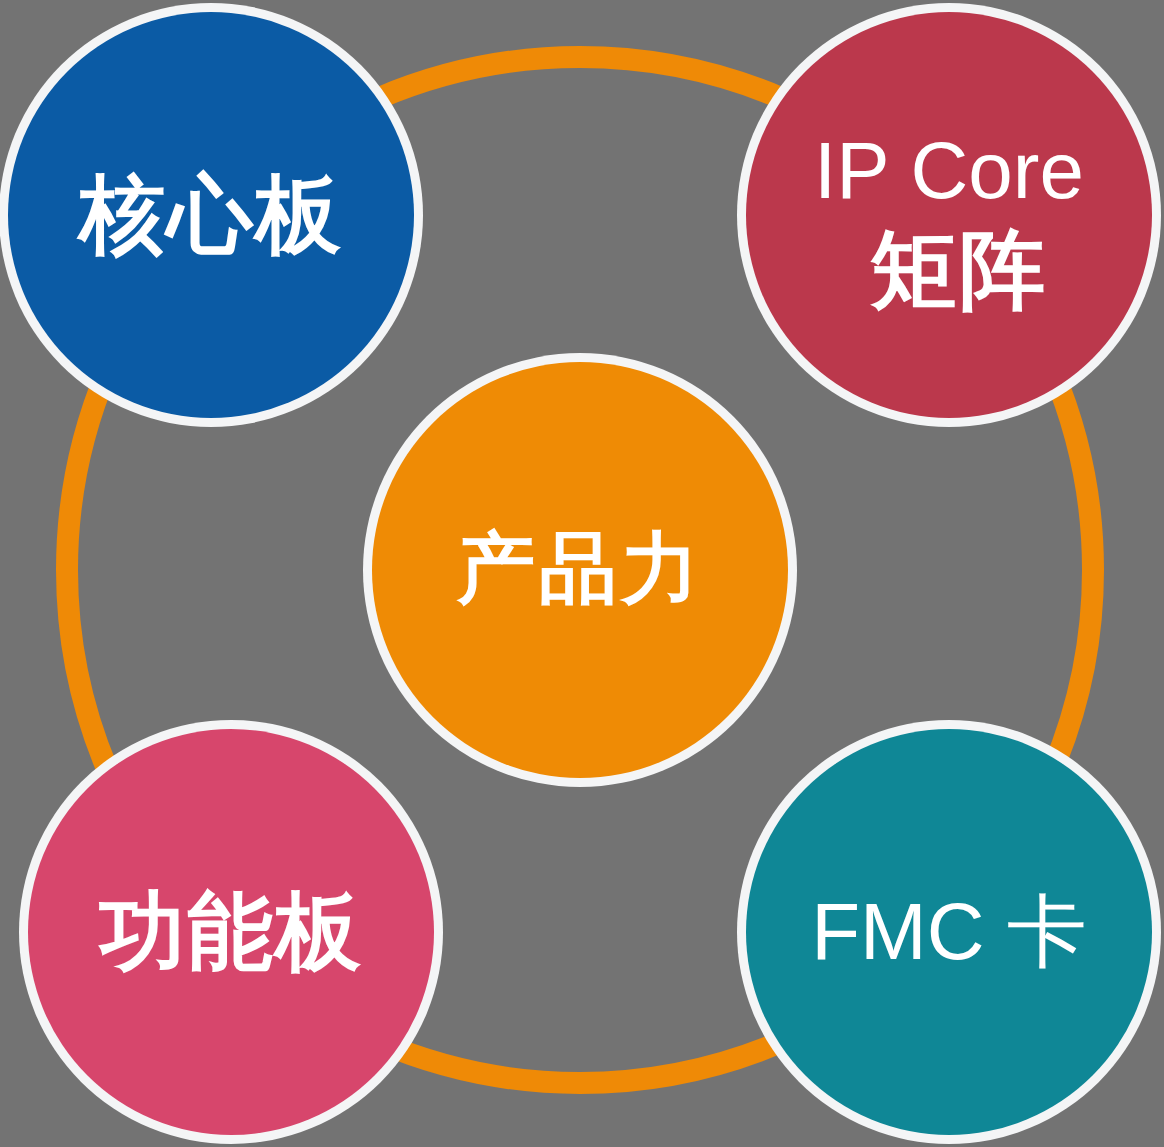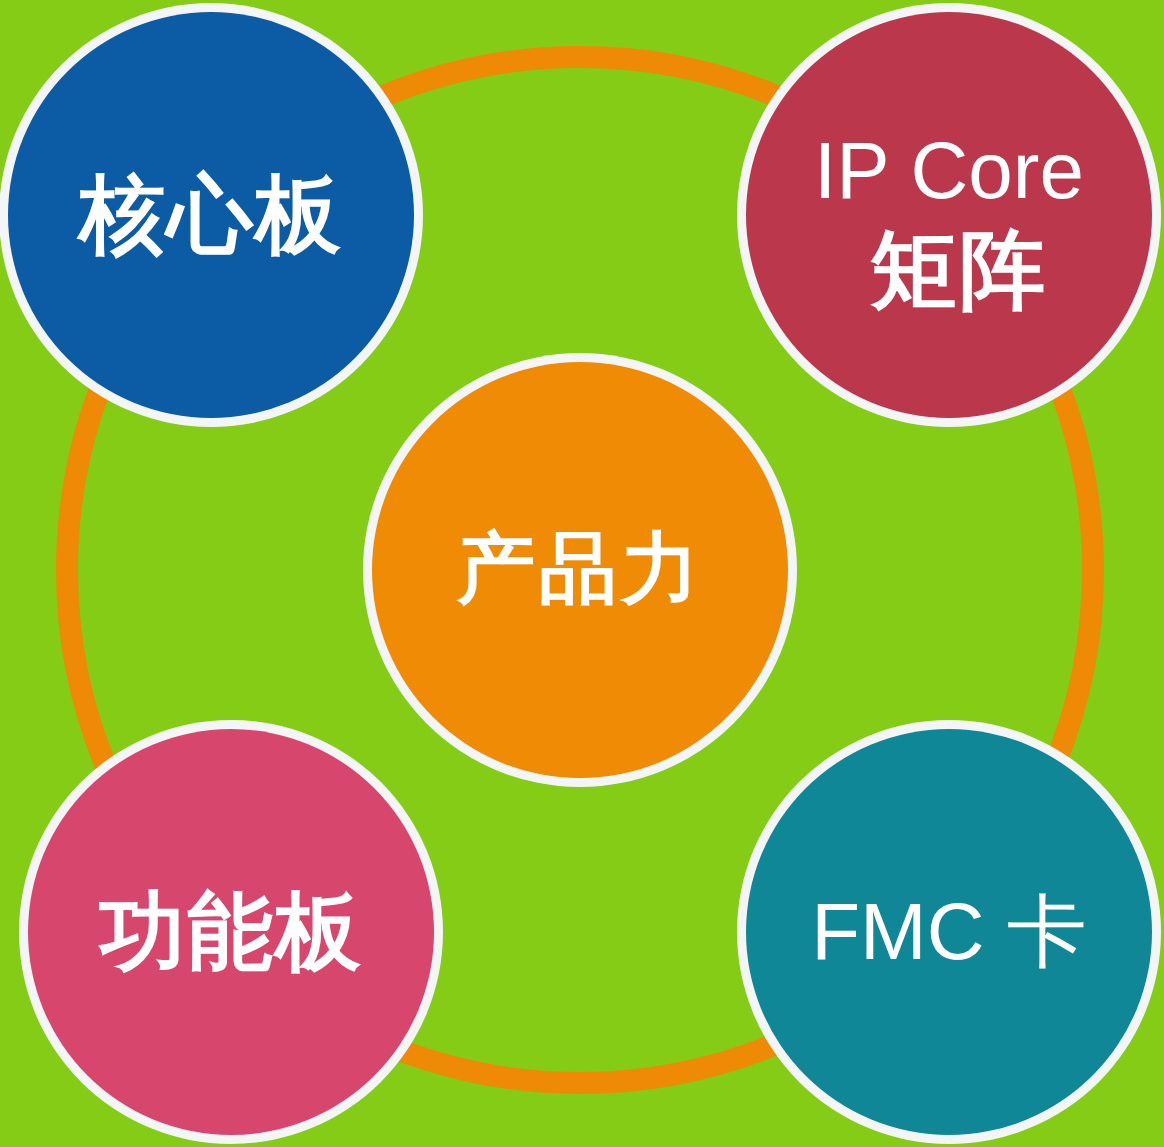--- a/index.html
+++ b/index.html
@@ -10,21 +10,21 @@
   body {
     width: 1164px;
     height: 1147px;
     overflow: hidden;
     font-family: "Liberation Sans", "DejaVu Sans", sans-serif;
   }
   #diagram-root {
     position: relative;
     width: 1164px;
     height: 1147px;
-    background: #84cc16;
+    background: #737373;
   }
   #diagram-svg {
     position: absolute;
     top: 0;
     left: 0;
     width: 1164px;
     height: 1147px;
   }
   .node-label {
     fill: #ffffff;

